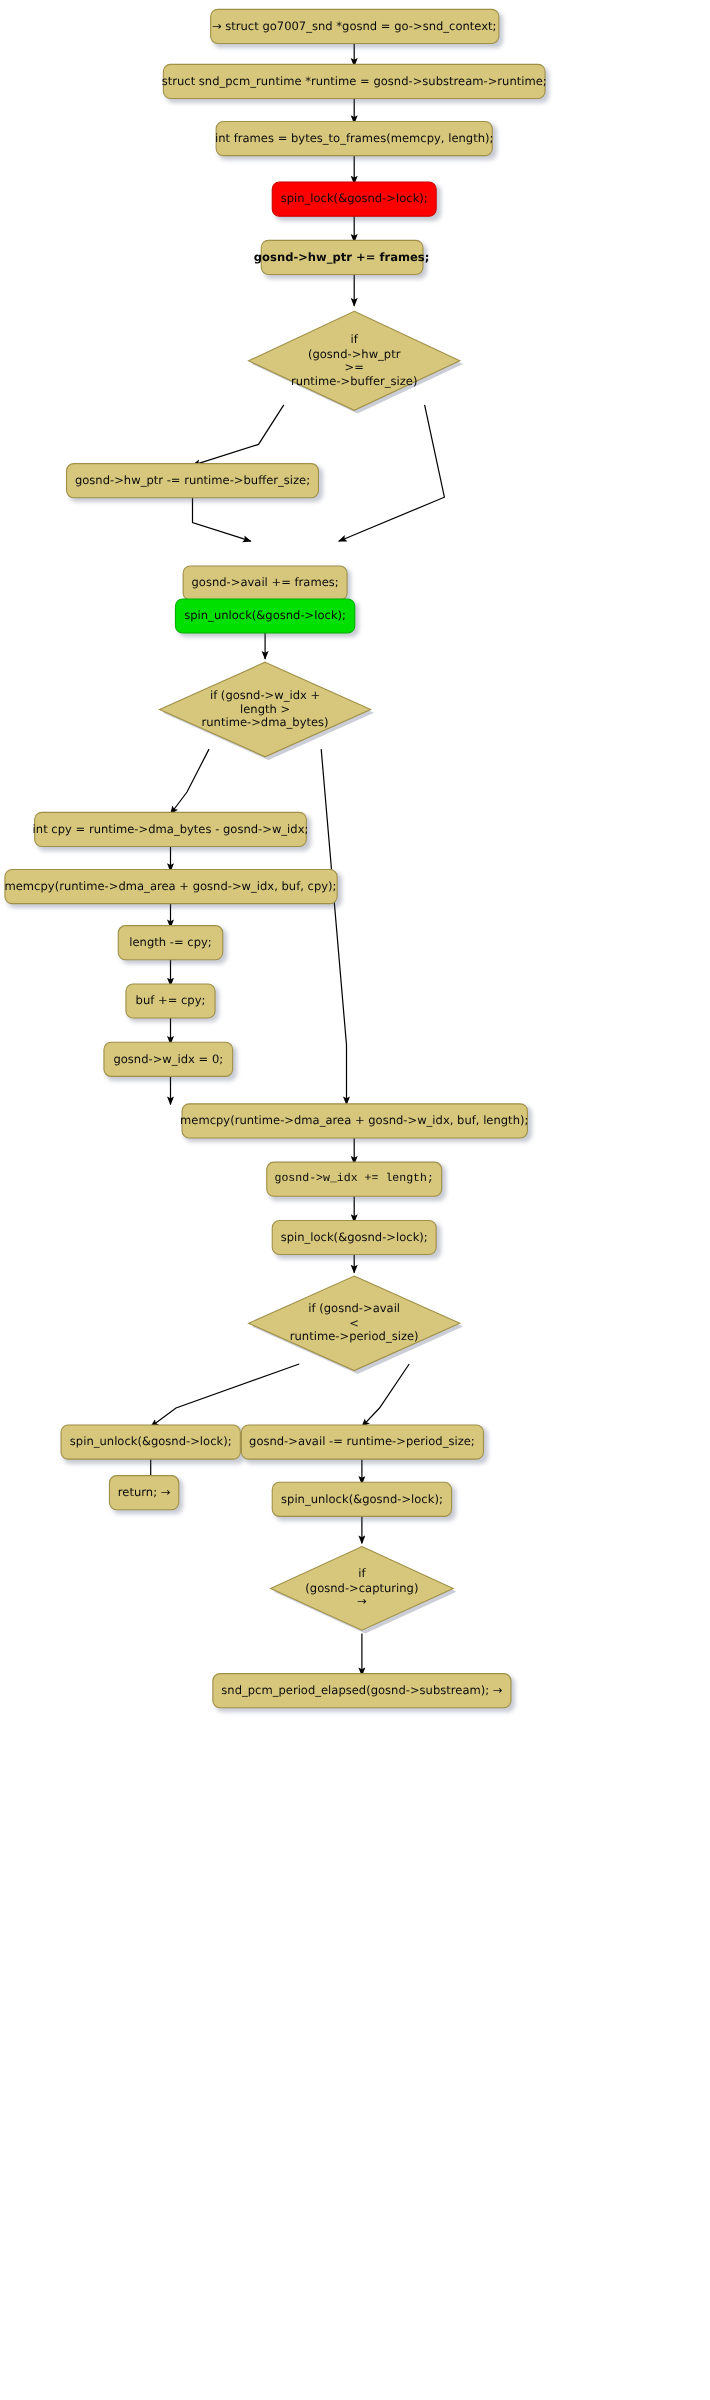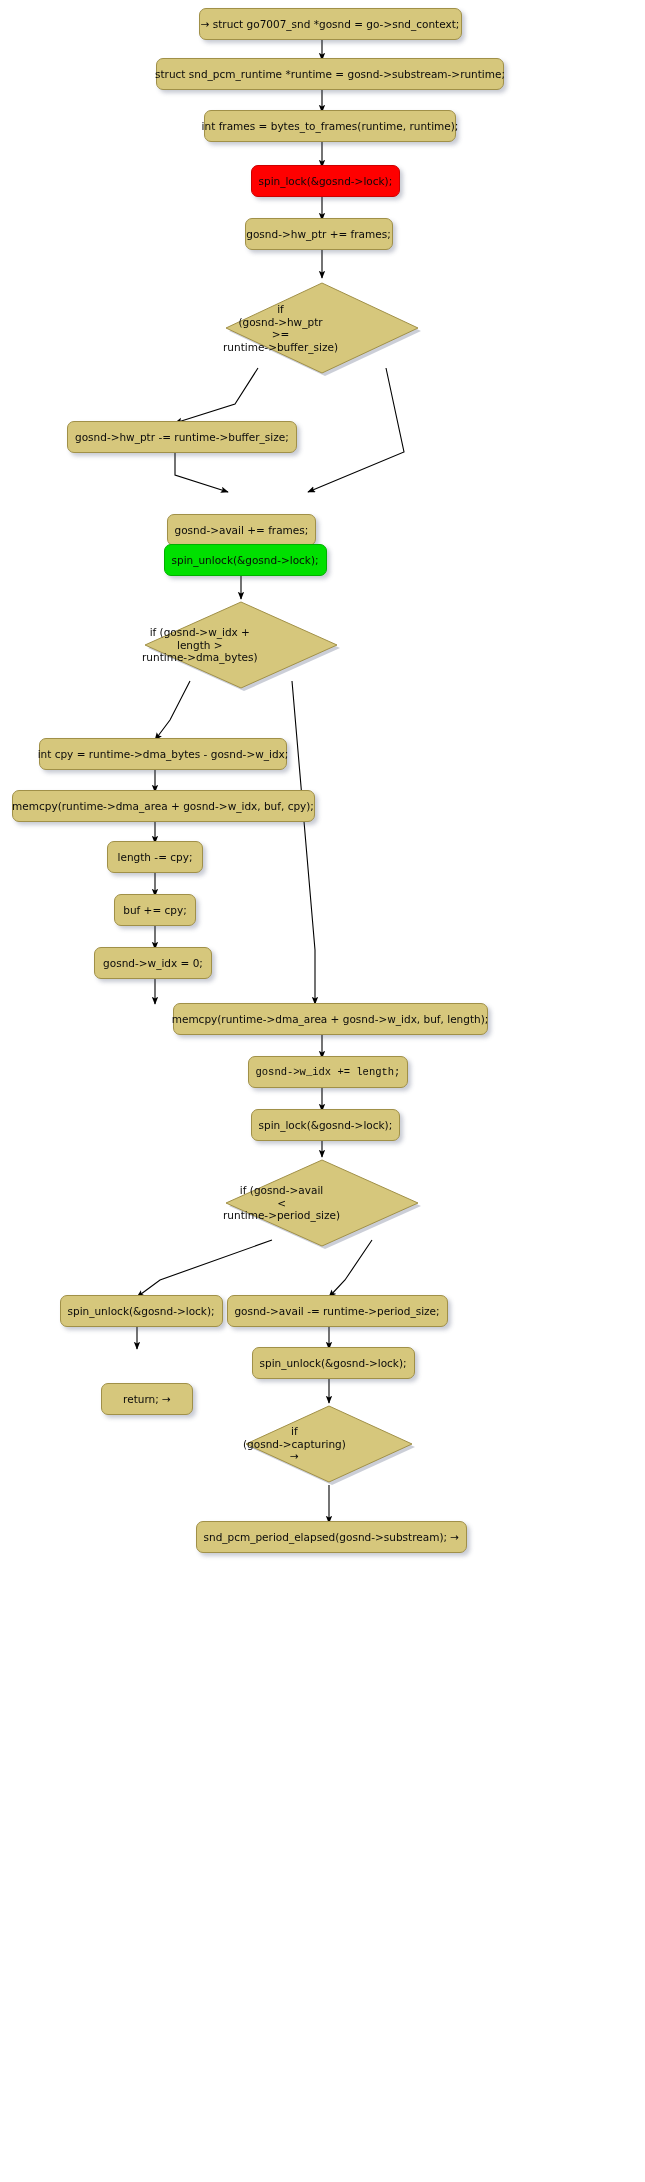--- a/index.html
+++ b/index.html
@@ -24,20 +24,21 @@
     top: 0;
     width: 645px;
     height: 2182px;
     pointer-events: none;
   }
   .node {
     position: absolute;
     box-sizing: border-box;
     display: flex;
     align-items: center;
+    justify-content: center;
     text-align: center;
   }
   .node-box {
     border-radius: 7px;
     border: 1px solid #a09048;
     background: #d6c77c;
     color: #0a0a0a;
     font-size: 10.5px;
     line-height: 13px;
     padding: 3px 7px;
@@ -114,26 +115,26 @@
       </g>
   </svg>
   <div id="nodes-group">
       <div class="node" style="left: 198.5px; top: 12px; width: 247px; height: 24px;">
         <div class="node-box " style="width: 100%; height: 100%; display: flex; align-items: center; justify-content: center;">→ struct go7007_snd *gosnd = go-&gt;snd_context;</div>
       </div>
       <div class="node" style="left: 156px; top: 62px; width: 332px; height: 24px;">
         <div class="node-box " style="width: 100%; height: 100%; display: flex; align-items: center; justify-content: center;">struct snd_pcm_runtime *runtime = gosnd-&gt;substream-&gt;runtime;</div>
       </div>
       <div class="node" style="left: 204px; top: 114px; width: 236px; height: 24px;">
-        <div class="node-box " style="width: 100%; height: 100%; display: flex; align-items: center; justify-content: center;">int frames = bytes_to_frames(runtime, runtime);</div>
+        <div class="node-box " style="width: 100%; height: 100%; display: flex; align-items: center; justify-content: center;">int frames = bytes_to_frames(memcpy, length);</div>
       </div>
       <div class="node" style="left: 250.5px; top: 169px; width: 143px; height: 24px;">
         <div class="node-box red" style="width: 100%; height: 100%; display: flex; align-items: center; justify-content: center;">spin_lock(&amp;gosnd-&gt;lock);</div>
       </div>
-      <div class="node" style="left: 244.5px; top: 222px; width: 132px; height: 24px;">
+      <div class="node" style="left: 244.5px; top: 222px; width: 132px; height: 24px; font-weight: bold;">
         <div class="node-box " style="width: 100%; height: 100%; display: flex; align-items: center; justify-content: center;">gosnd-&gt;hw_ptr += frames;</div>
       </div>
       <div class="node node-diamond" style="left: 223px; top: 280px; width: 198px; height: 96px;">
         <svg class="diamond-shape" viewBox="0 0 198 96" preserveAspectRatio="none">
           <path d="M102,6 L198,51 L102,96 L6,51 Z" fill="rgba(70,80,110,0.28)"></path>
           <path d="M99,3 L195,48 L99,93 L3,48 Z" fill="#d6c77c" stroke="#a09048" stroke-width="1"></path>
         </svg>
         <div class="diamond-label">if
 (gosnd-&gt;hw_ptr
 &gt;=
@@ -189,21 +190,21 @@
         <div class="diamond-label">if (gosnd-&gt;avail
 &lt;
 runtime-&gt;period_size)</div>
       </div>
       <div class="node" style="left: 59.5px; top: 1299px; width: 155px; height: 24px;">
         <div class="node-box " style="width: 100%; height: 100%; display: flex; align-items: center; justify-content: center;">spin_unlock(&amp;gosnd-&gt;lock);</div>
       </div>
       <div class="node" style="left: 226.5px; top: 1299px; width: 205px; height: 24px;">
         <div class="node-box " style="width: 100%; height: 100%; display: flex; align-items: center; justify-content: center;">gosnd-&gt;avail -= runtime-&gt;period_size;</div>
       </div>
-      <div class="node" style="left: 101px; top: 1387px; width: 92px; height: 24px;">
+      <div class="node" style="left: 101px; top: 1345px; width: 60px; height: 24px;">
         <div class="node-box " style="width: 100%; height: 100%; display: flex; align-items: center; justify-content: center;">return; →</div>
       </div>
       <div class="node" style="left: 251.5px; top: 1351px; width: 155px; height: 24px;">
         <div class="node-box " style="width: 100%; height: 100%; display: flex; align-items: center; justify-content: center;">spin_unlock(&amp;gosnd-&gt;lock);</div>
       </div>
       <div class="node node-diamond" style="left: 243px; top: 1403px; width: 172px; height: 82px;">
         <svg class="diamond-shape" viewBox="0 0 172 82" preserveAspectRatio="none">
           <path d="M89,6 L172,44 L89,82 L6,44 Z" fill="rgba(70,80,110,0.28)"></path>
           <path d="M86,3 L169,41 L86,79 L3,41 Z" fill="#d6c77c" stroke="#a09048" stroke-width="1"></path>
         </svg>

